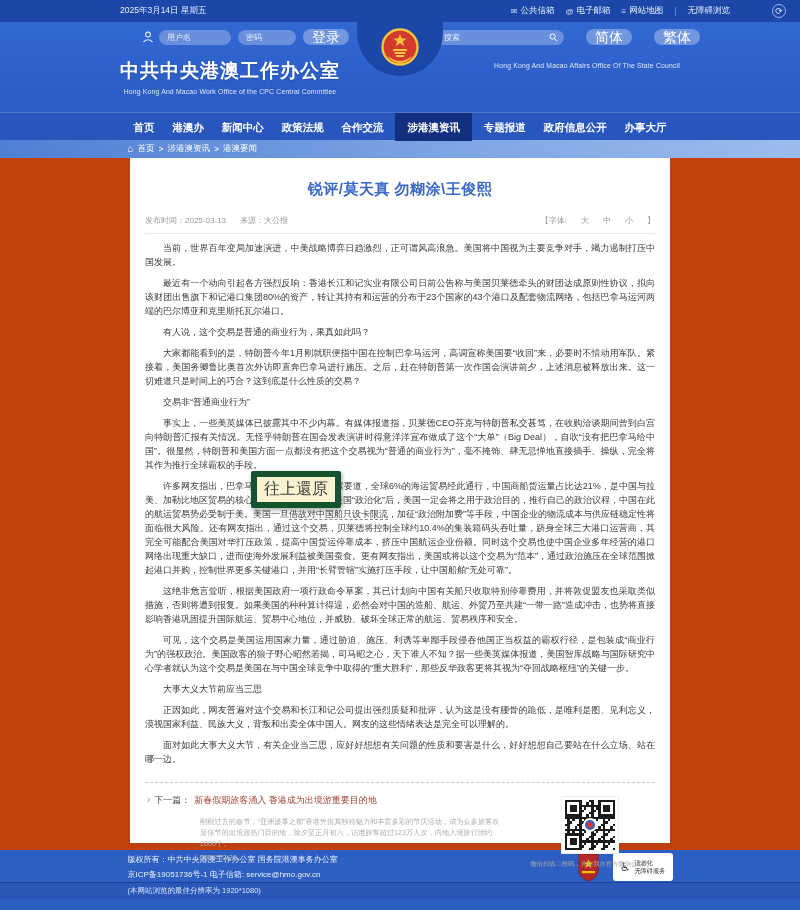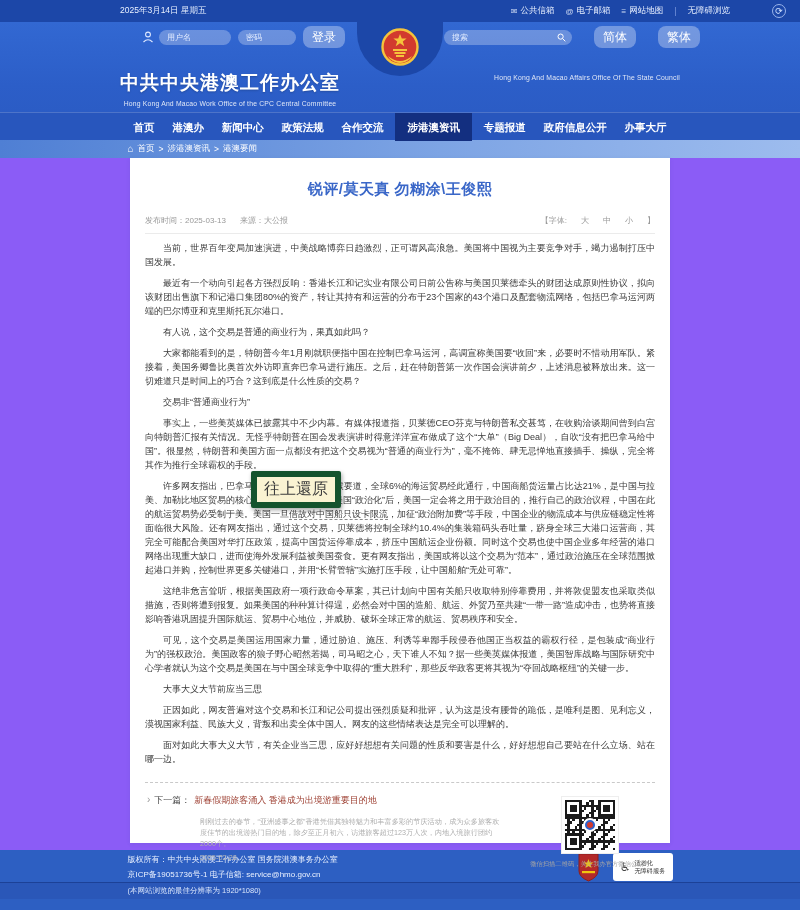--- a/index.html
+++ b/index.html
@@ -21,45 +21,45 @@
   .header { height:90px; background:linear-gradient(180deg,#3268d2 0%,#2c5ec8 70%,#2b5cc5 100%); position:relative; z-index:2; }
   .notch { position:absolute; left:357px; top:-22px; width:86px; height:76px; background:#1c47a8;
       border-radius:0 0 43px 43px; z-index:4; display:flex; justify-content:center; align-items:flex-end; padding-bottom:6px; }
   .loginrow { width:600px; margin:0 auto; height:30px; display:flex; align-items:center; font-size:8px; }
   .person-ic { width:12px; height:12px; margin-left:42px; margin-right:5px; }
   .pill-input { height:15px; border:none; outline:none; border-radius:8px; background:rgba(255,255,255,.28);
       color:#fff; font-size:8px; padding:0 8px; }
   .pill-input::placeholder { color:#e3ecff; }
   .login-user { width:72px; margin-right:7px; }
   .login-pass { width:58px; margin-right:7px; }
-  .pill-btn { height:22px; border:none; border-radius:8px; background:rgba(255,255,255,.32); color:#fff;
-      font-size:12px; padding:0 9px; cursor:pointer; }
+  .pill-btn { height:16px; border:none; border-radius:8px; background:rgba(255,255,255,.32); color:#fff;
+      font-size:14px; padding:0 9px; cursor:pointer; }
   .searchwrap { margin-left:auto; display:flex; align-items:center; gap:22px; }
   .search-pill { position:relative; }
   .search-input { width:128px; }
   .mag { position:absolute; right:6px; top:3px; width:9px; height:9px; }
-  .masthead { width:560px; margin:12px auto; display:flex; justify-content:space-between; padding-top:6px; }
+  .masthead { width:560px; margin:0 auto; display:flex; justify-content:space-between; padding-top:6px; }
   .org { text-align:center; color:#fff; }
   .org-title { font-size:19px; font-weight:bold; letter-spacing:1px; text-shadow:0 1px 2px rgba(0,0,0,.2); }
   .org-sub { font-size:6.8px; margin-top:4px; opacity:.85; letter-spacing:.2px; }
 
   
   .nav { height:28px; background:#2856bd; border-top:1px solid rgba(255,255,255,.18); }
   .nav-inner { width:545px; margin:0 auto; height:28px; display:flex; justify-content:space-between; align-items:stretch; }
   .nav-item { color:#fff; font-size:10.5px; font-weight:bold; line-height:28px; padding:0 6px; cursor:pointer; white-space:nowrap; }
   .nav-item.active { background:#132f80; padding:0 12px; }
 
   
   .crumbbar { height:18px; background:linear-gradient(90deg,#4f7fd4 0%,#7da4e4 55%,#9dbcee 100%); }
   .crumb-inner { width:545px; margin:0 auto; display:flex; align-items:center; height:18px; color:#fff; font-size:8.5px; gap:4px; }
   .crumb-home { font-size:10px; line-height:1; }
   .crumb-link { cursor:pointer; }
 
   
-  .main { height:692px; background:#8b5cf6; }
+  .main { height:692px; background:#c2410c; }
   .card { width:540px; height:685px; margin:0 auto; background:#fff; box-shadow:0 1px 4px rgba(40,70,140,.12);
       padding:22px 15px 0 15px; position:relative; }
   .art-title { text-align:center; color:#3a67c8; font-size:15px; font-weight:bold; letter-spacing:.5px; }
   .art-meta { display:flex; margin-top:16px; font-size:8px; color:#999; }
   .art-meta .m-item { margin-right:14px; }
   .fontsizer { margin-left:auto; color:#999; display:flex; gap:14px; }
   .fontsizer span.sz { cursor:pointer; }
   .meta-divider { border:none; border-top:1px solid #ebebeb; margin-top:7px; }
   .art-body { margin-top:6px; }
   .art-body p { font-size:9px; line-height:14px; color:#3a3a3a; text-indent:2em; margin:7px 0; text-align:justify; }

